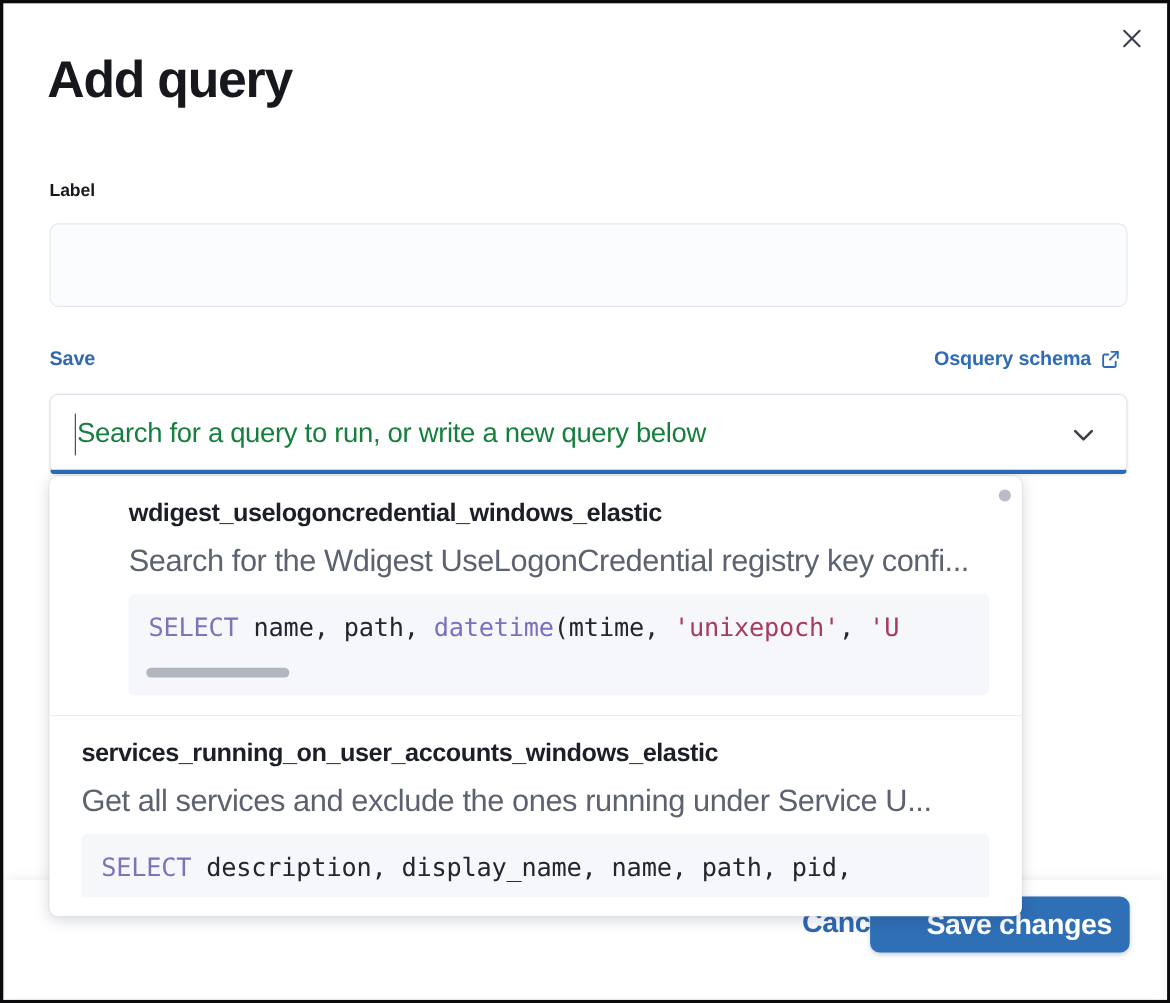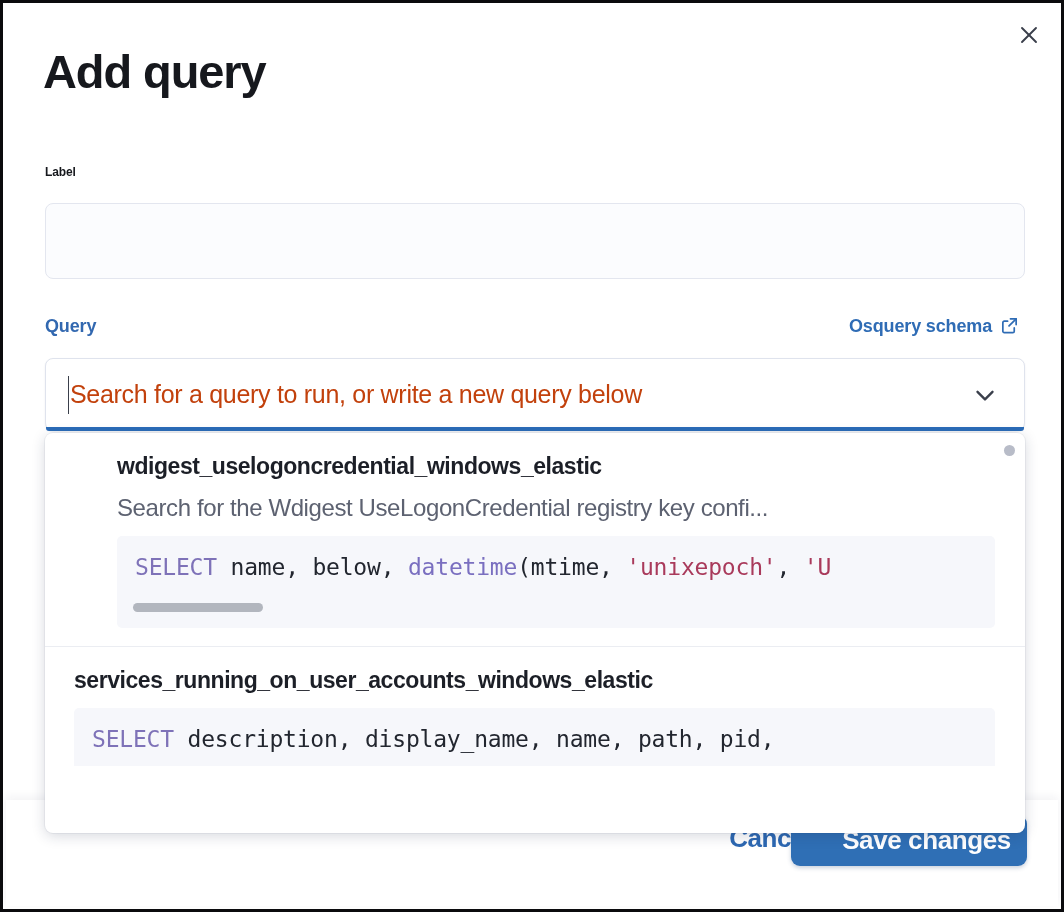--- a/index.html
+++ b/index.html
@@ -48,21 +48,21 @@
     font-weight: 800;
     letter-spacing: -1.1px;
     color: #16181d;
   }
 
   
   .field-label {
     position: absolute;
     left: 42px;
     top: 162px;
-    font-size: 12px;
+    font-size: 16px;
     font-weight: 700;
     color: #16181d;
     letter-spacing: -0.1px;
   }
 
   .label-input {
     position: absolute;
     left: 42px;
     top: 200px;
     width: 980px;
@@ -86,20 +86,21 @@
     font-weight: 700;
     color: #3268b0;
     letter-spacing: -0.15px;
   }
 
   .schema-link {
     position: absolute;
     right: 42px;
     top: 313px;
     display: flex;
+    align-items: center;
     gap: 8px;
     font-size: 18px;
     font-weight: 700;
     color: #2f6cb5;
     text-decoration: none;
     letter-spacing: -0.15px;
     cursor: pointer;
   }
   .schema-link svg { display: block; }
 
@@ -135,21 +136,21 @@
     background: #3a3f4b;
   }
   .combo-placeholder {
     position: absolute;
     left: 24px;
     top: 0;
     height: 71px;
     display: flex;
     align-items: center;
     font-size: 25px;
-    color: #c2410c;
+    color: #15803d;
     letter-spacing: -0.3px;
     white-space: nowrap;
     text-align: center;
   }
   .combo-chevron {
     position: absolute;
     right: 24px;
     top: 0;
     height: 71px;
     display: flex;
@@ -198,21 +199,21 @@
     cursor: pointer;
     box-shadow: 0 2px 4px rgba(40,70,120,0.25);
     padding-left: 35px;
   }
 
   
   .dropdown {
     position: absolute;
     left: 42px;
     top: 430px;
-    width: 980px;
+    width: 884px;
     height: 400px;
     background: #ffffff;
     border-radius: 8px;
     box-shadow: 0 3px 14px rgba(25,40,70,0.18), 0 0 0 1px rgba(25,40,70,0.05);
     overflow: hidden;
   }
 
   .dd-scroll-dot {
     position: absolute;
     right: 10px;
@@ -233,21 +234,21 @@
 
   .dd-title {
     font-size: 23px;
     font-weight: 700;
     color: #1c1f27;
     letter-spacing: -0.45px;
     white-space: nowrap;
   }
   .dd-desc {
     margin-top: 14px;
-    font-size: 24px;
+    font-size: 28px;
     color: #5d6271;
     letter-spacing: -0.4px;
     white-space: nowrap;
     overflow: hidden;
   }
 
   .dd-code {
     margin-top: 14px;
     margin-bottom: 18px;
     background: #f6f7fb;
@@ -293,21 +294,21 @@
         <line x1="19" y1="5" x2="5" y2="19"></line>
       </svg>
     </span>
   </button>
 
   <h1 class="modal-title">Add query</h1>
 
   <div class="field-label">Label</div>
   <input class="label-input" type="text" placeholder="" style="">
 
-  <div class="query-label">Query</div>
+  <div class="query-label">Save</div>
 
   <a class="schema-link">
     <span>Osquery schema</span>
     <span>
       <svg width="19" height="19" viewBox="0 0 20 20" fill="none" stroke="#2f6cb5" stroke-width="1.8" stroke-linecap="round" stroke-linejoin="round">
         <path d="M11 3h6v6"></path>
         <path d="M17 3l-7.5 7.5"></path>
         <path d="M15 12.5V16a1.5 1.5 0 0 1-1.5 1.5h-9A1.5 1.5 0 0 1 3 16V7a1.5 1.5 0 0 1 1.5-1.5H8"></path>
       </svg>
     </span>
@@ -328,26 +329,27 @@
   <button class="btn-cancel">Cancel</button>
   <button class="btn-save">Save changes</button>
 
   <div class="dropdown">
     <span class="dd-scroll-dot"></span>
     <div id="dd-list">
         <div class="dd-option">
           <div class="dd-title">wdigest_uselogoncredential_windows_elastic</div>
           <div class="dd-desc">Search for the Wdigest UseLogonCredential registry key confi...</div>
           <div class="dd-code">
-            <div class="code-line"><span class="tok-kw">SELECT</span><span class="tok-plain"> name, below, </span><span class="tok-fn">datetime</span><span class="tok-plain">(mtime, </span><span class="tok-str">'unixepoch'</span><span class="tok-plain">, </span><span class="tok-str">'U</span></div>
+            <div class="code-line"><span class="tok-kw">SELECT</span><span class="tok-plain"> name, path, </span><span class="tok-fn">datetime</span><span class="tok-plain">(mtime, </span><span class="tok-str">'unixepoch'</span><span class="tok-plain">, </span><span class="tok-str">'U</span></div>
             <div class="code-scrollbar"></div>
           </div>
         </div>
         <div class="dd-option">
           <div class="dd-title">services_running_on_user_accounts_windows_elastic</div>
+          <div class="dd-desc">Get all services and exclude the ones running under Service U...</div>
           <div class="dd-code short">
             <div class="code-line"><span class="tok-kw">SELECT</span><span class="tok-plain"> description, display_name, name, path, pid,</span></div>
           </div>
         </div>
       </div>
   </div>
 
 </div>
 
 </body></html>

